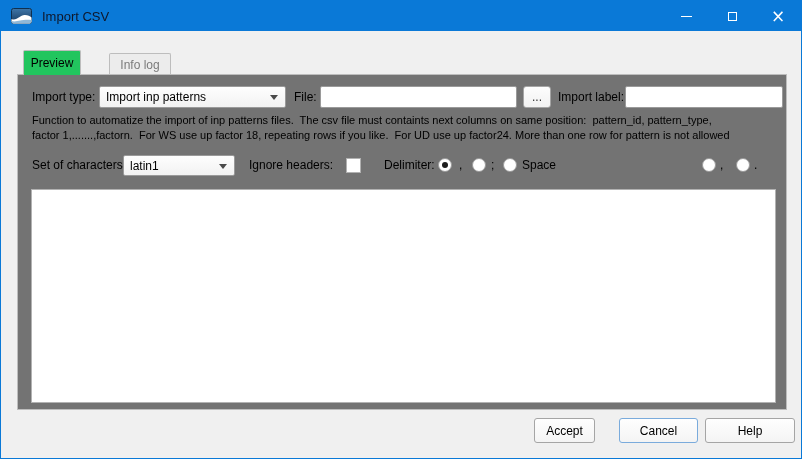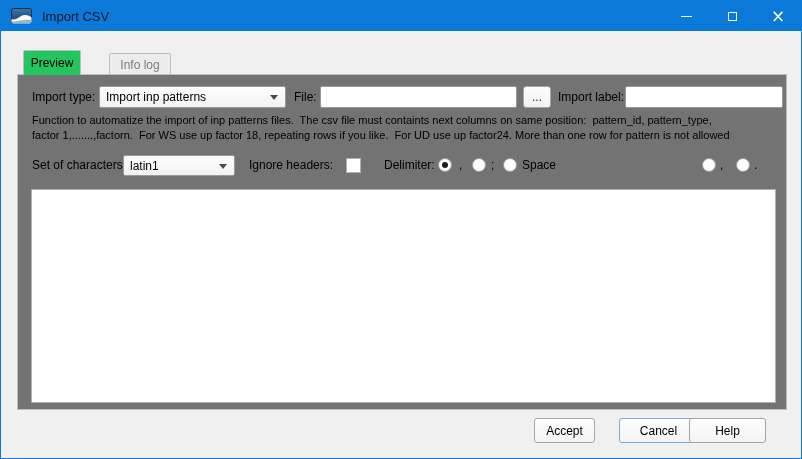--- a/index.html
+++ b/index.html
@@ -67,21 +67,21 @@
   .dec-period-label{left:736px;top:79px;}
   
   .preview-table{position:absolute;left:13px;top:114px;width:745px;height:214px;box-sizing:border-box;
          background:#ffffff;border:1px solid #b2b2b2;}
   
   .btn{position:absolute;top:417px;height:25px;box-sizing:border-box;border:1px solid #a5a5a5;
          border-radius:3px;background:linear-gradient(#fefefe,#f4f4f4);font:inherit;color:#000;
          display:flex;align-items:center;justify-content:center;cursor:default;padding:0;}
   .accept-btn{left:533px;width:61px;}
   .cancel-btn{left:618px;width:79px;border:1px solid #7aabdc;}
-  .help-btn{left:688px;width:77px;}
+  .help-btn{left:704px;width:90px;}
 </style>
 </head>
 <body>
 
 <div class="window">
 
   <div class="titlebar">
     <svg class="app-icon" viewBox="0 0 21 16">
       <defs>
         <linearGradient id="g1" x1="0" y1="0" x2="0" y2="1">

